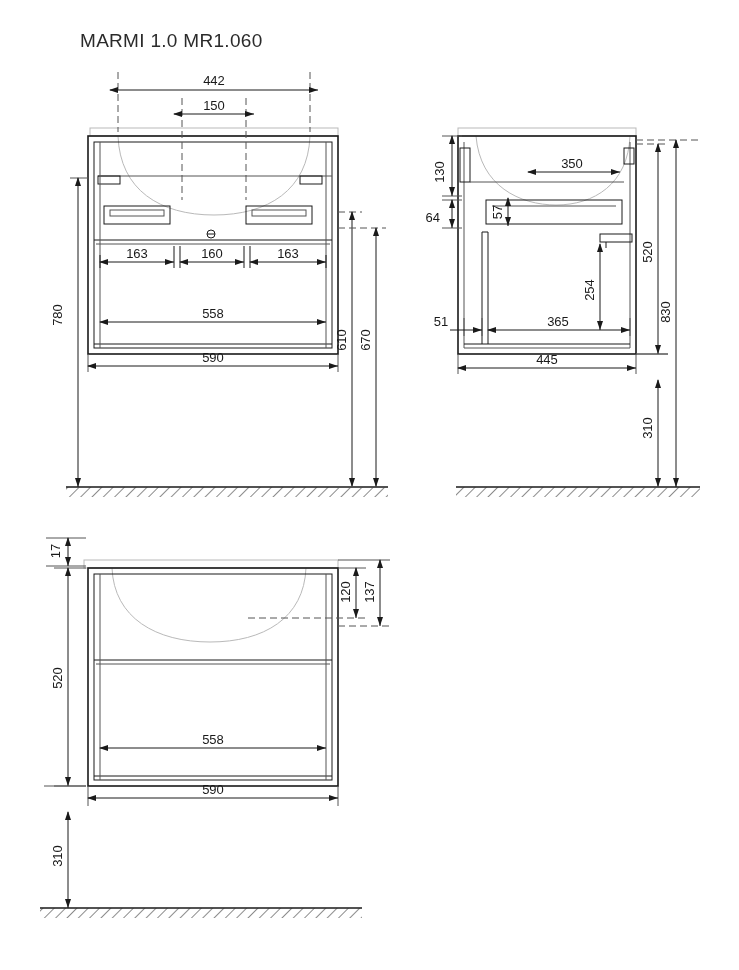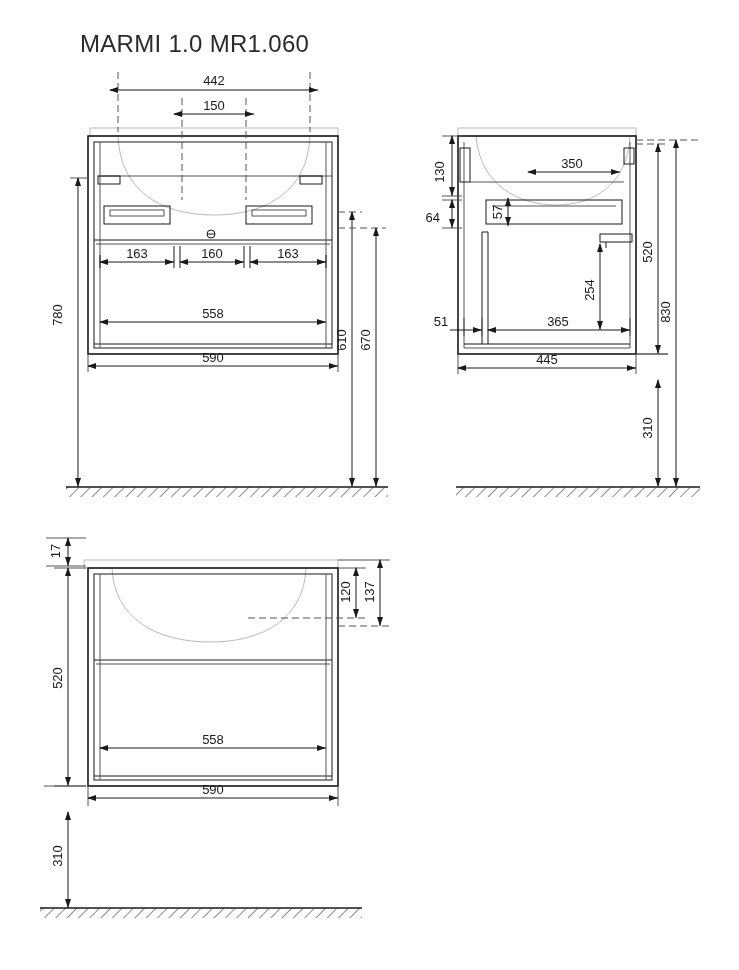--- a/index.html
+++ b/index.html
@@ -1,18 +1,18 @@
 <!DOCTYPE html>
 <html><head>
 <meta charset="utf-8">
 <style>
   html,body{margin:0;padding:0;background:#ffffff;}
   body{width:739px;height:970px;position:relative;font-family:"Liberation Sans",sans-serif;color:#1a1a1a;overflow:hidden;}
   #sheet{position:absolute;left:0;top:0;width:739px;height:970px;}
-  .title{position:absolute;left:80px;top:30px;font-size:24px;letter-spacing:.3px;color:#2b2b2b;white-space:nowrap;}
+  .title{position:absolute;left:80px;top:30px;font-size:19px;letter-spacing:.3px;color:#2b2b2b;white-space:nowrap;}
   svg{position:absolute;left:0;top:0;width:739px;height:970px;}
   .dim{font-family:"Liberation Sans",sans-serif;font-size:13px;fill:#1a1a1a;}
   .dimv{font-family:"Liberation Sans",sans-serif;font-size:13px;fill:#1a1a1a;}
 </style>
 </head>
 <body>
 
 <div id="sheet">
 
   <div class="title">MARMI 1.0 MR1.060</div>

